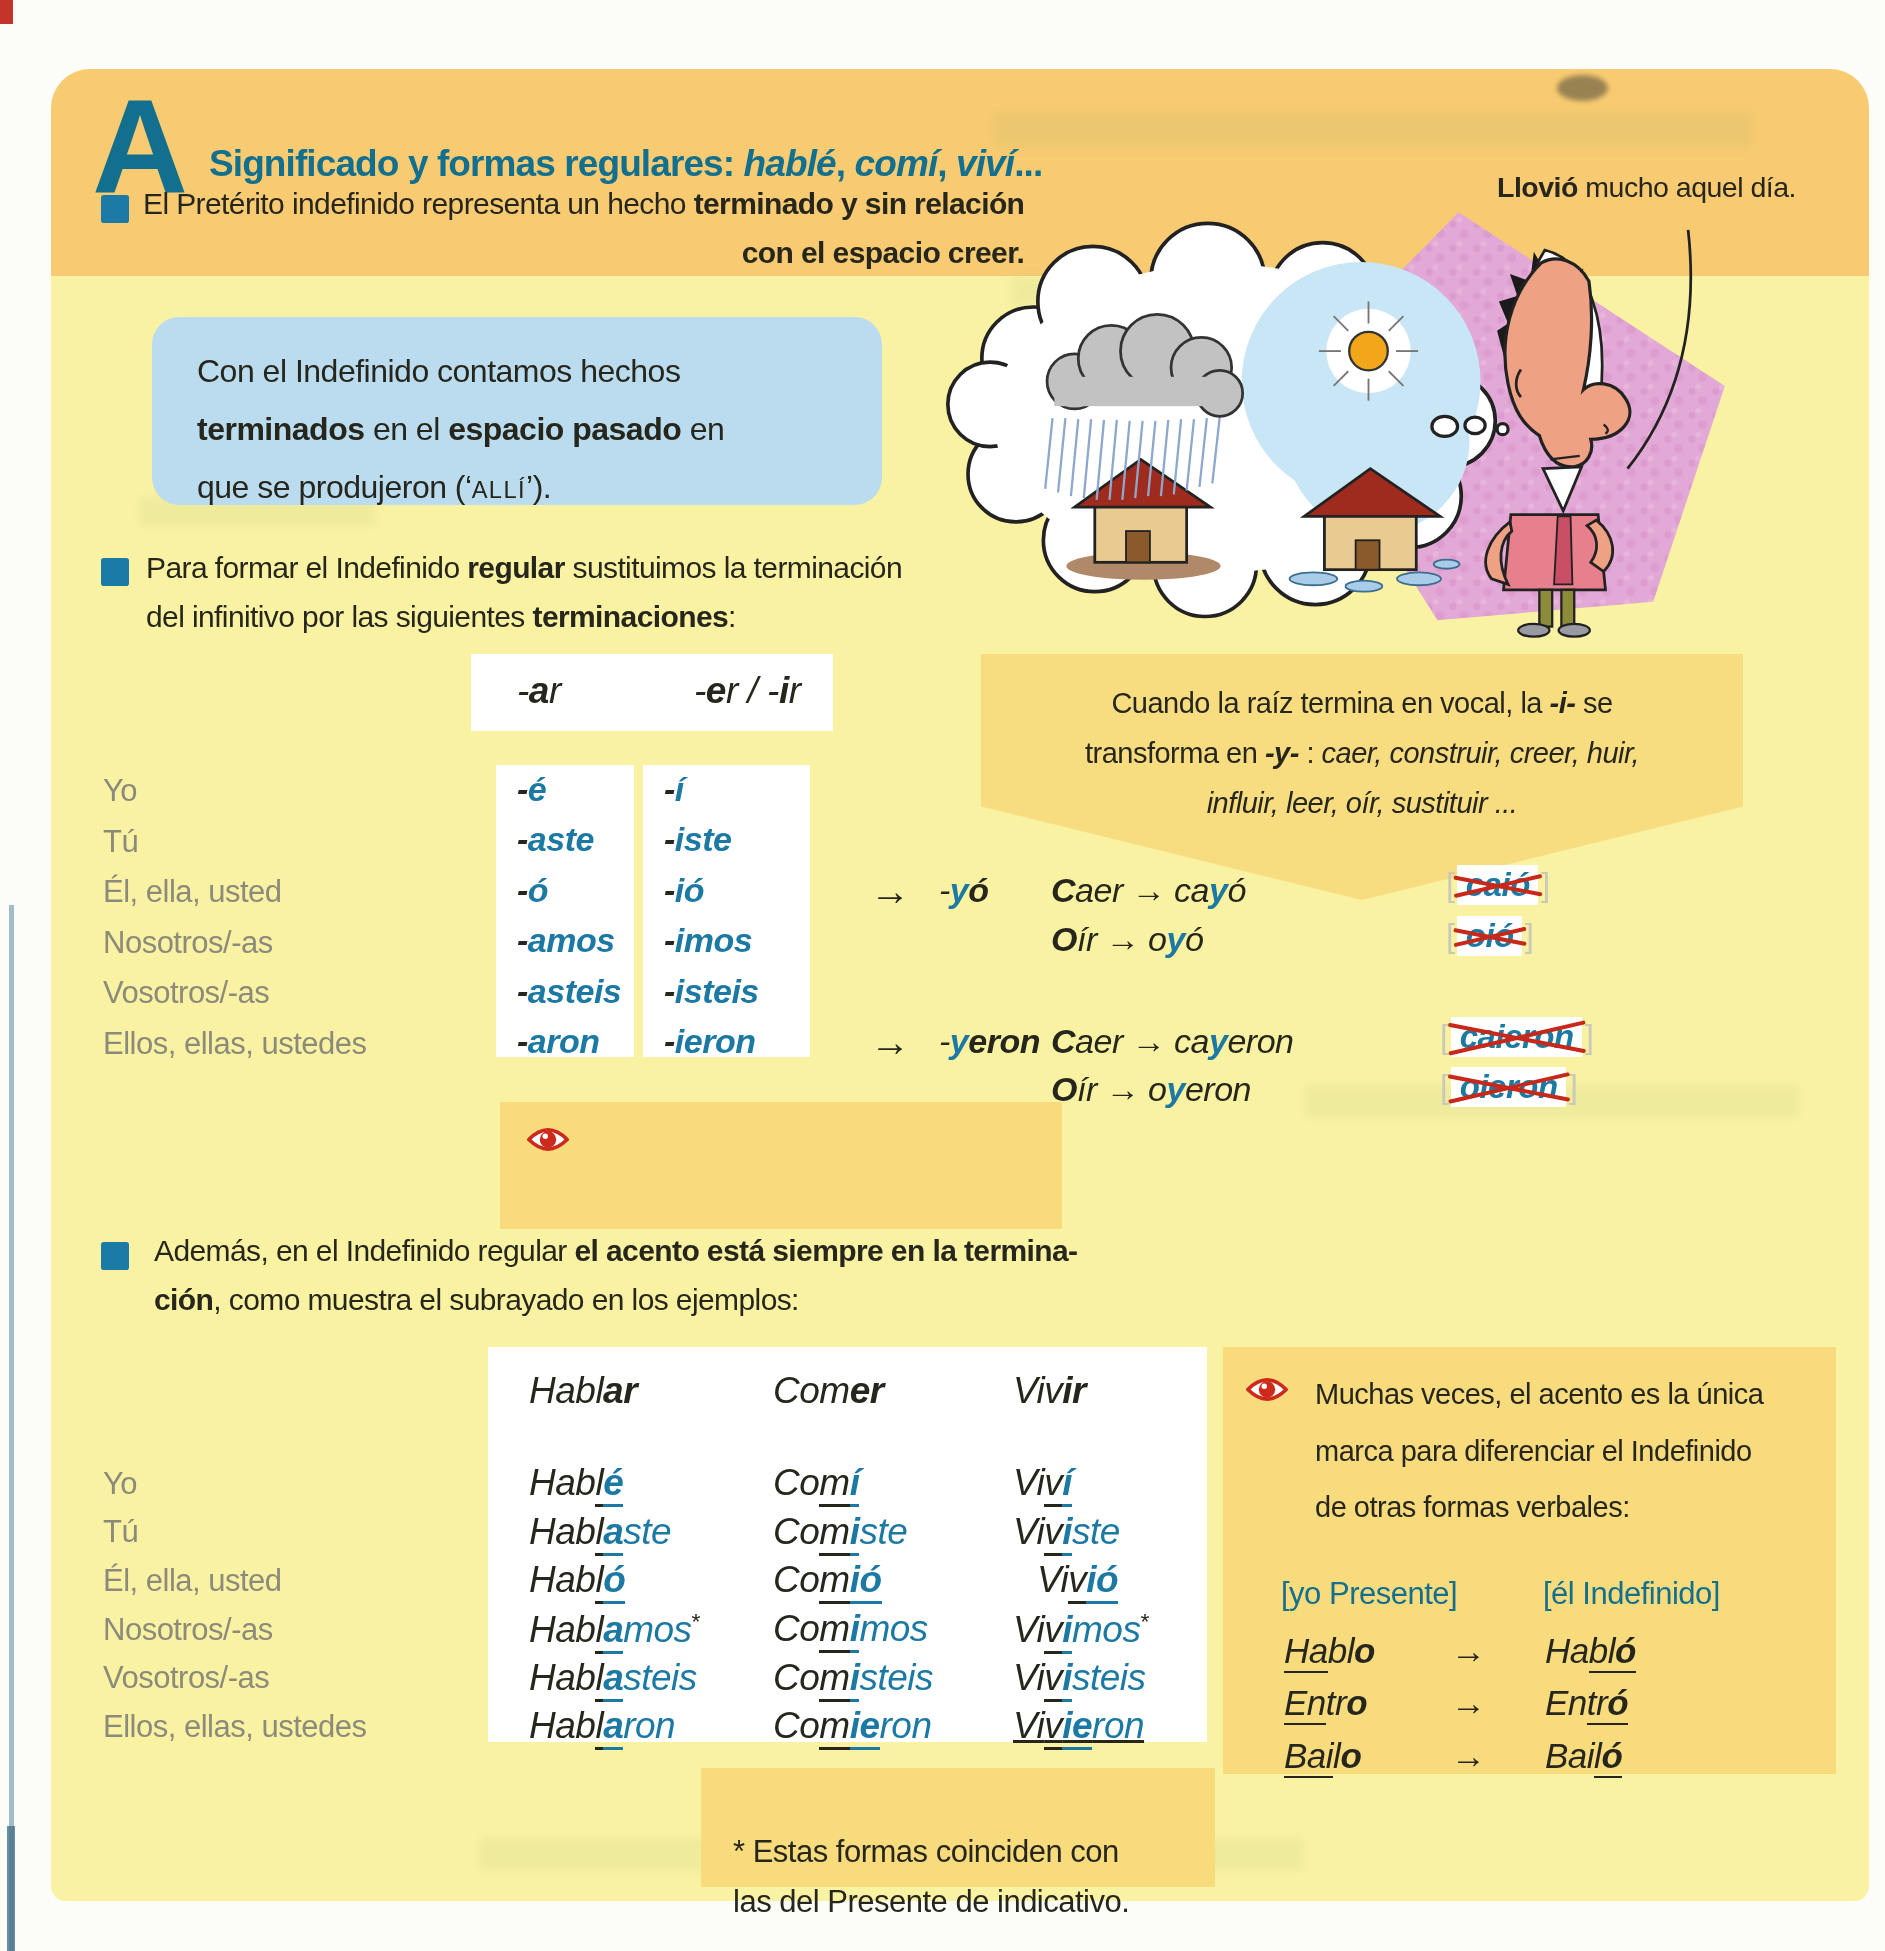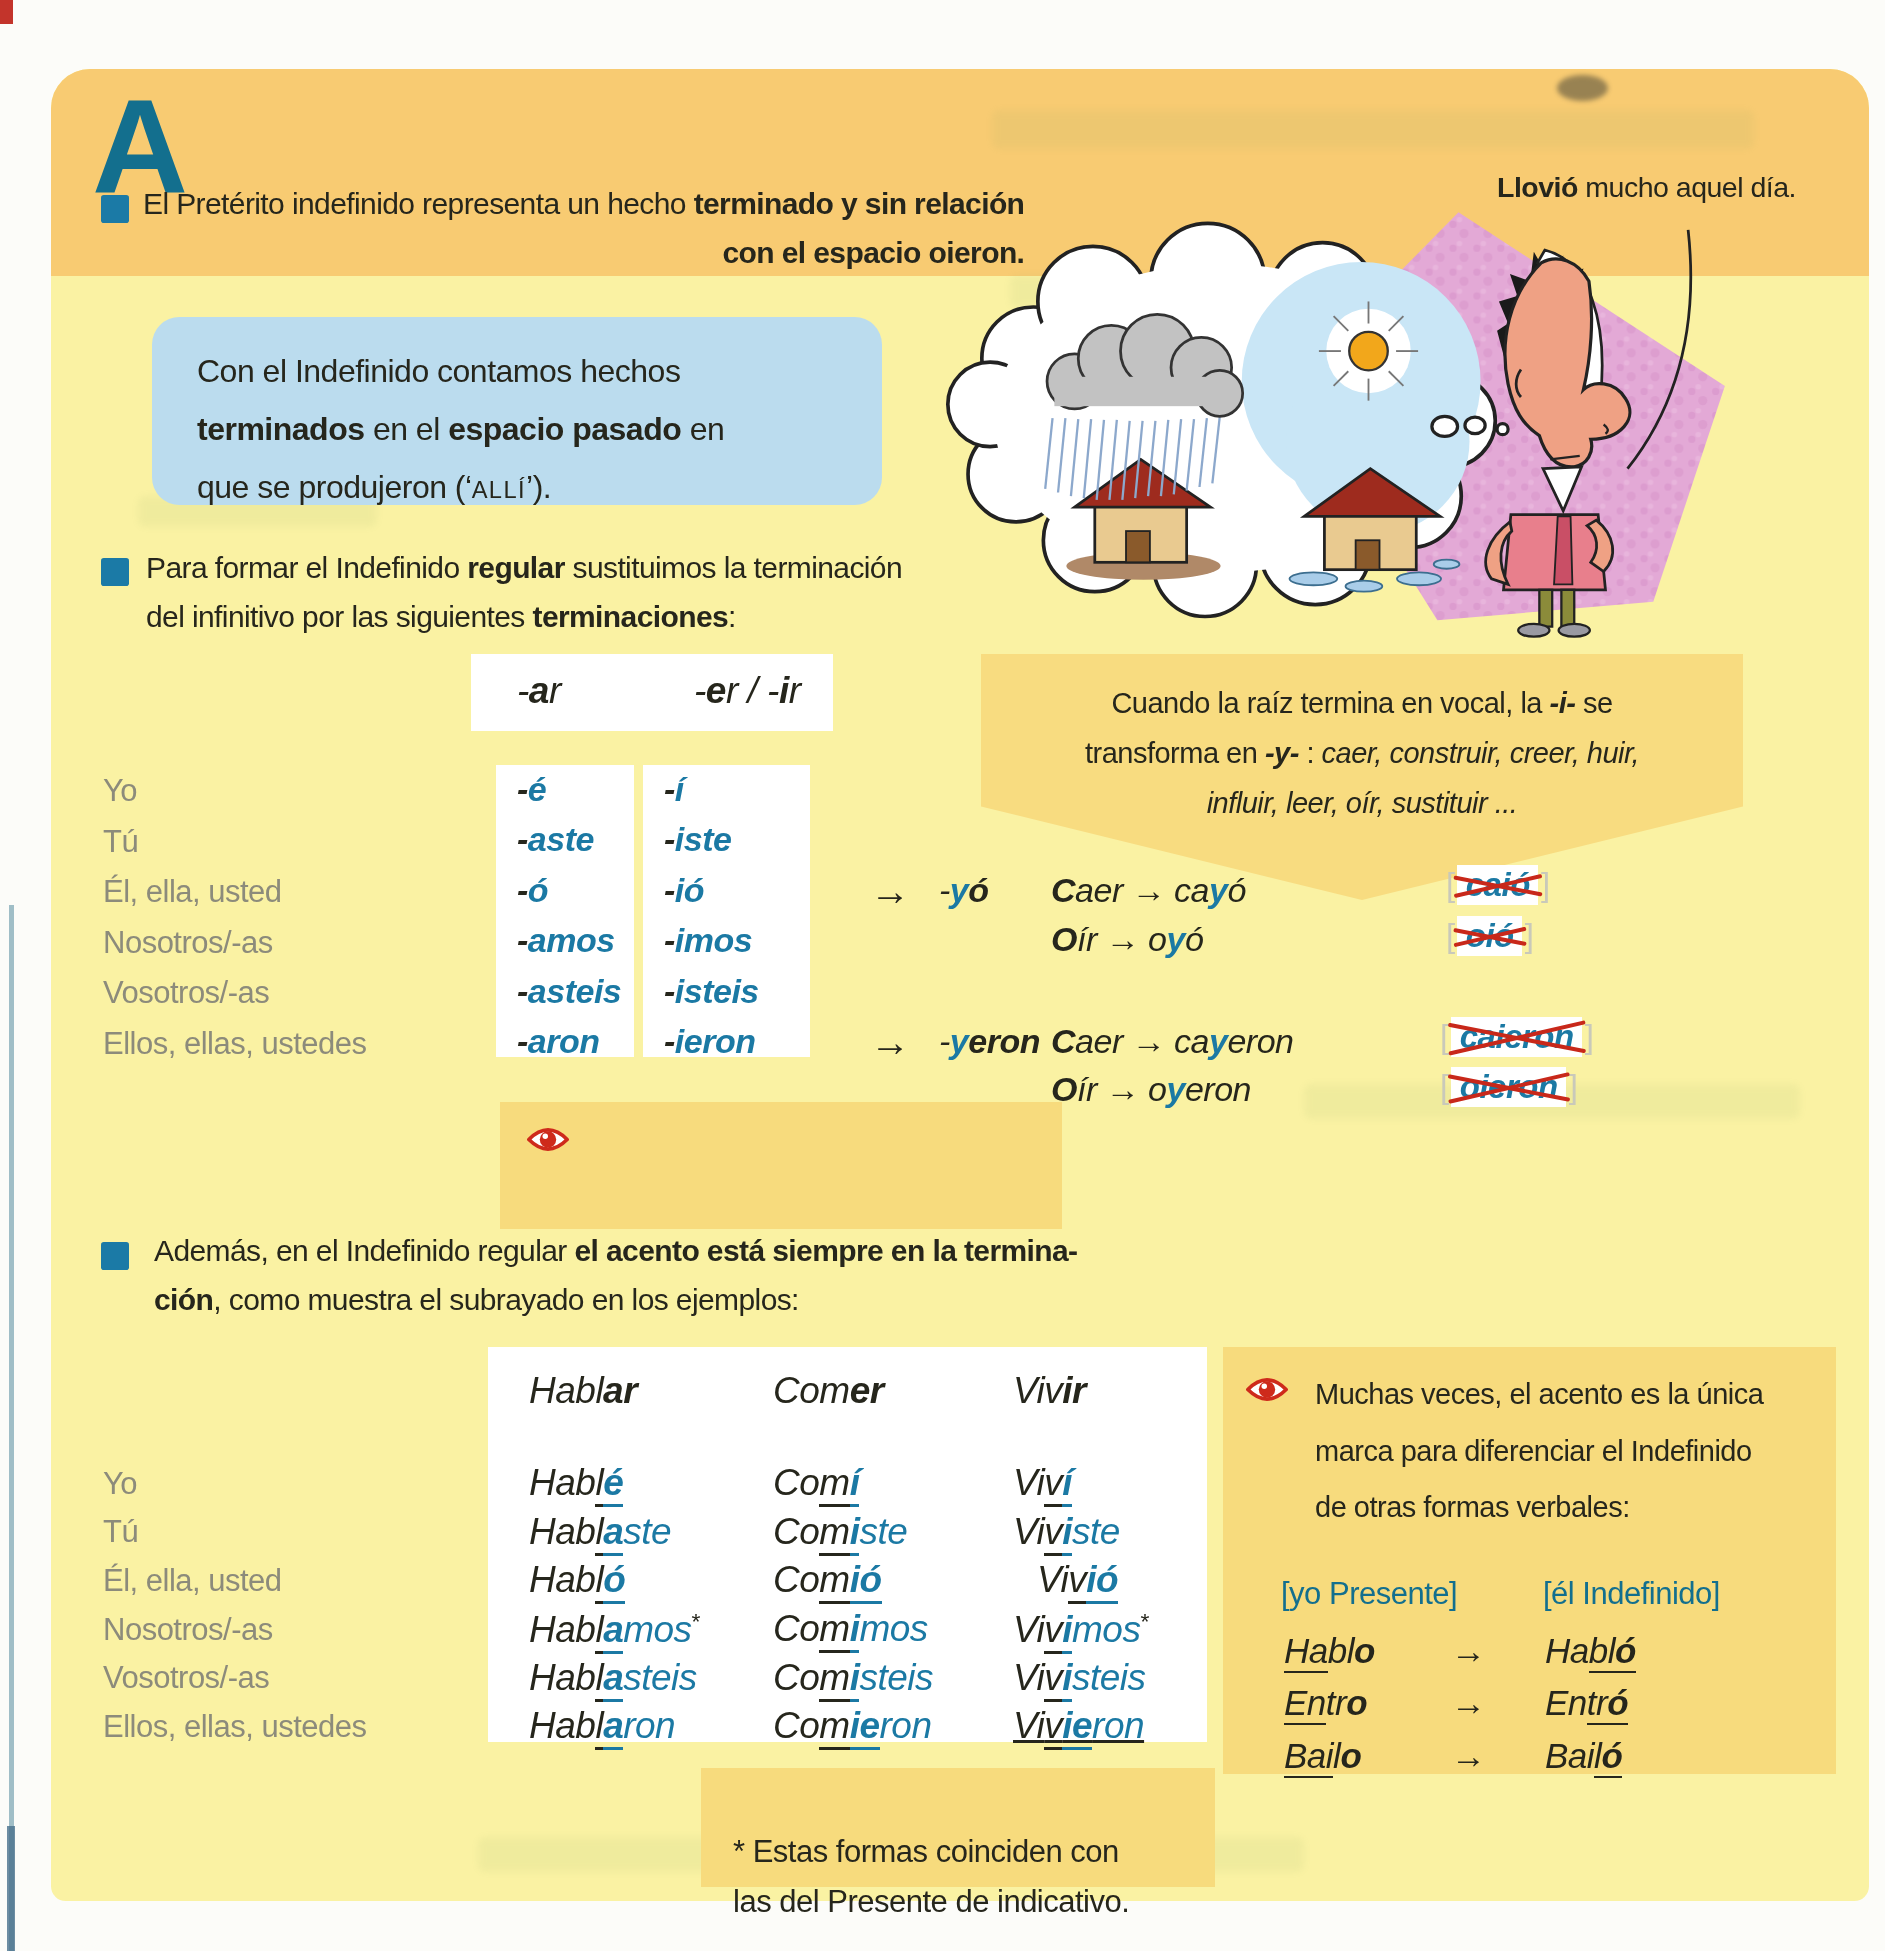--- a/index.html
+++ b/index.html
@@ -67,23 +67,24 @@
   <div class="abs band"></div>
   <div class="smudge" style="left:1557px;top:75px;width:51px;height:26px;"></div>
 
   <div class="ghost" style="left:992px;top:110px;width:762px;height:39px;"></div>
   <div class="ghost" style="left:1010px;top:275px;width:386px;height:33px;"></div>
   <div class="ghost" style="left:1304px;top:1084px;width:496px;height:35px;"></div>
   <div class="ghost" style="left:478px;top:1837px;width:826px;height:35px;"></div>
   <div class="ghost" style="left:138px;top:496px;width:239px;height:31px;"></div>
 
   <div class="abs letterA">A</div>
+  <div class="abs title"><span class="b">Significado y formas regulares: </span><span class="b i">hablé</span><span class="b">, </span><span class="b i">comí</span><span class="b">, </span><span class="b i">viví</span><span class="b">...</span></div>
 
   <div class="abs bullet" style="left:101px;top:195px;"></div>
-  <div class="abs para" style="left:143px;top:180px;text-align:right;"><span>El Pretérito indefinido representa un hecho </span><span class="b">terminado y sin relación</span><br><span class="b">con el espacio oieron.</span></div>
+  <div class="abs para" style="left:143px;top:180px;text-align:right;"><span>El Pretérito indefinido representa un hecho </span><span class="b">terminado y sin relación</span><br><span class="b">con el espacio creer.</span></div>
 
   <div class="abs bluebox"></div>
   <div class="abs bluebox-text"><span>Con el Indefinido contamos hechos</span><br><span class="b">terminados</span><span> en el </span><span class="b">espacio pasado</span><span> en</span><br><span>que se produjeron (‘</span><span class="sc">ALLÍ</span><span>’).</span></div>
 
   <div class="abs caption"><span class="b">Llovió</span><span> mucho aquel día.</span></div>
 
   <svg class="abs" style="left:946px;top:193px;" width="845" height="464" viewBox="0 0 920 505">
     <defs>
       <pattern id="speck" width="26" height="26" patternUnits="userSpaceOnUse">
         <rect width="26" height="26" fill="#E3A9D6"></rect>

